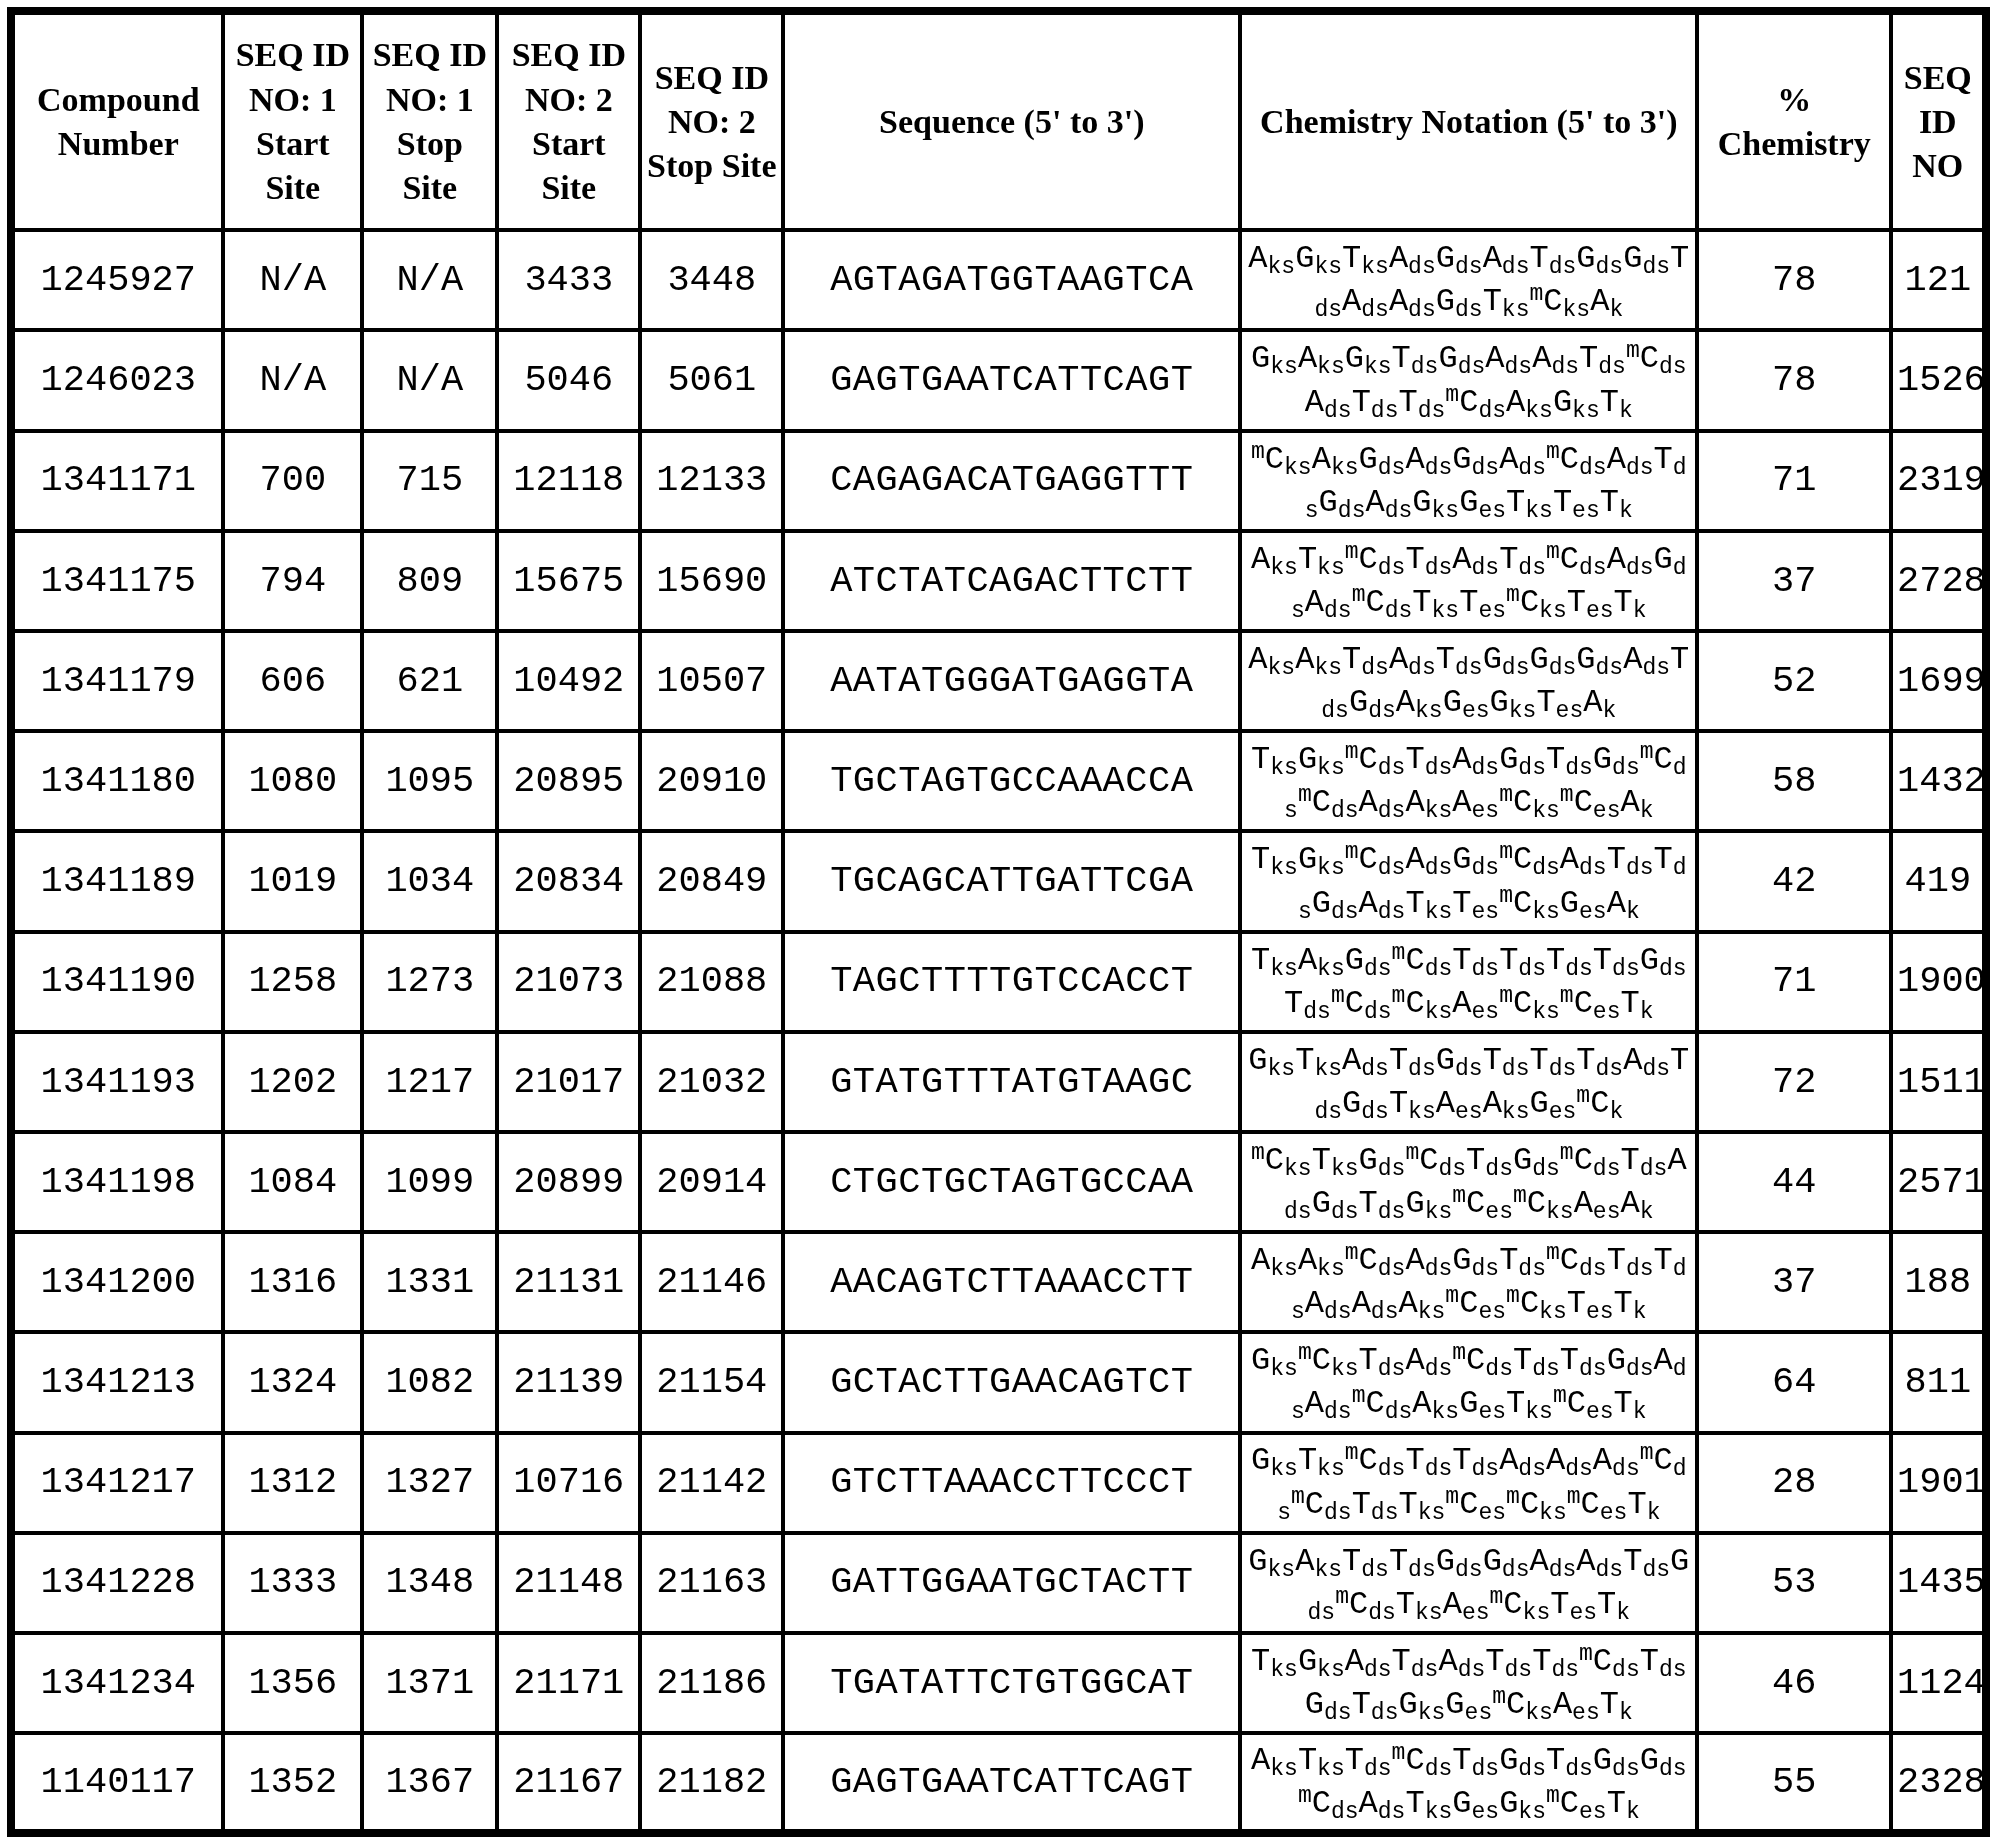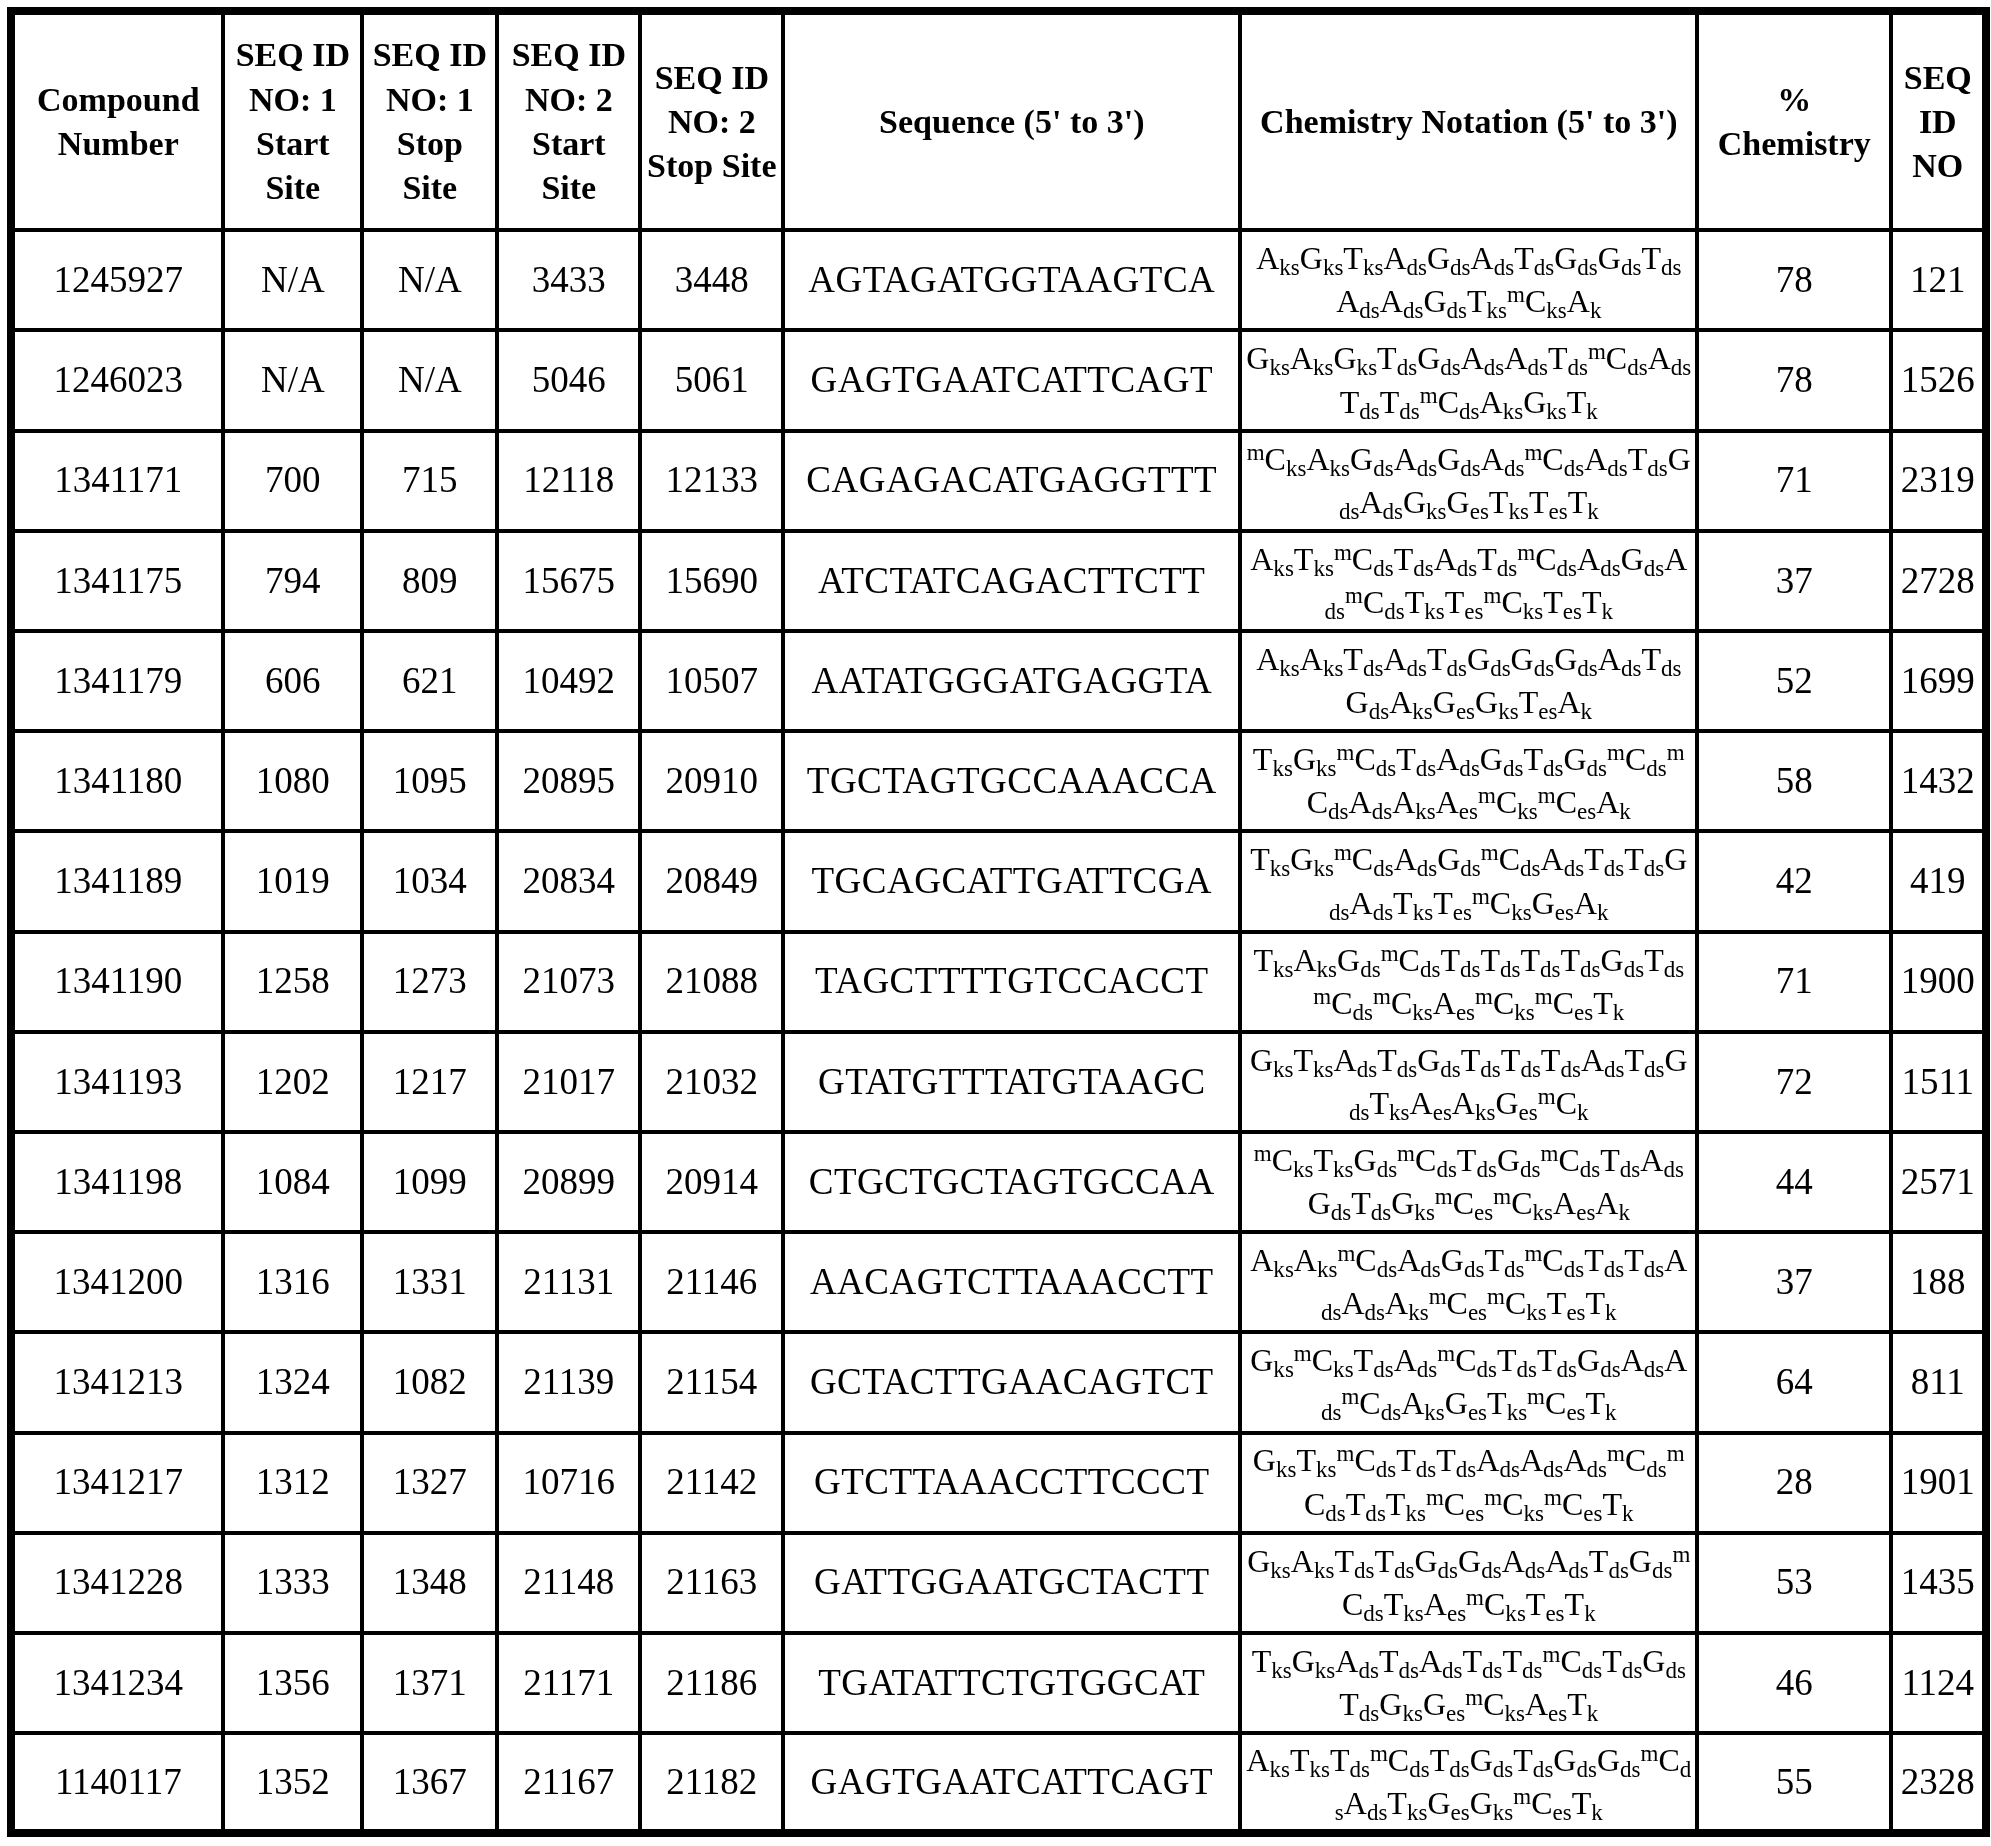--- a/index.html
+++ b/index.html
@@ -26,21 +26,21 @@
   table.compound-table th,
   table.compound-table td {
     border: 4.6px solid #000000;
     text-align: center;
     vertical-align: middle;
     overflow: hidden;
     padding: 1.8px 3.7px;
     box-sizing: border-box;
   }
   thead tr { height: 219px; }
-  tbody tr { height: 100px; }
+  tbody tr { height: 100px; font-family: Liberation Mono, monospace; }
   th {
     font-weight: bold;
     font-size: 34px;
     line-height: 1.3;
   }
   td {
     font-size: 37px;
     line-height: 1.1;
   }
   td.chemistry-cell {

